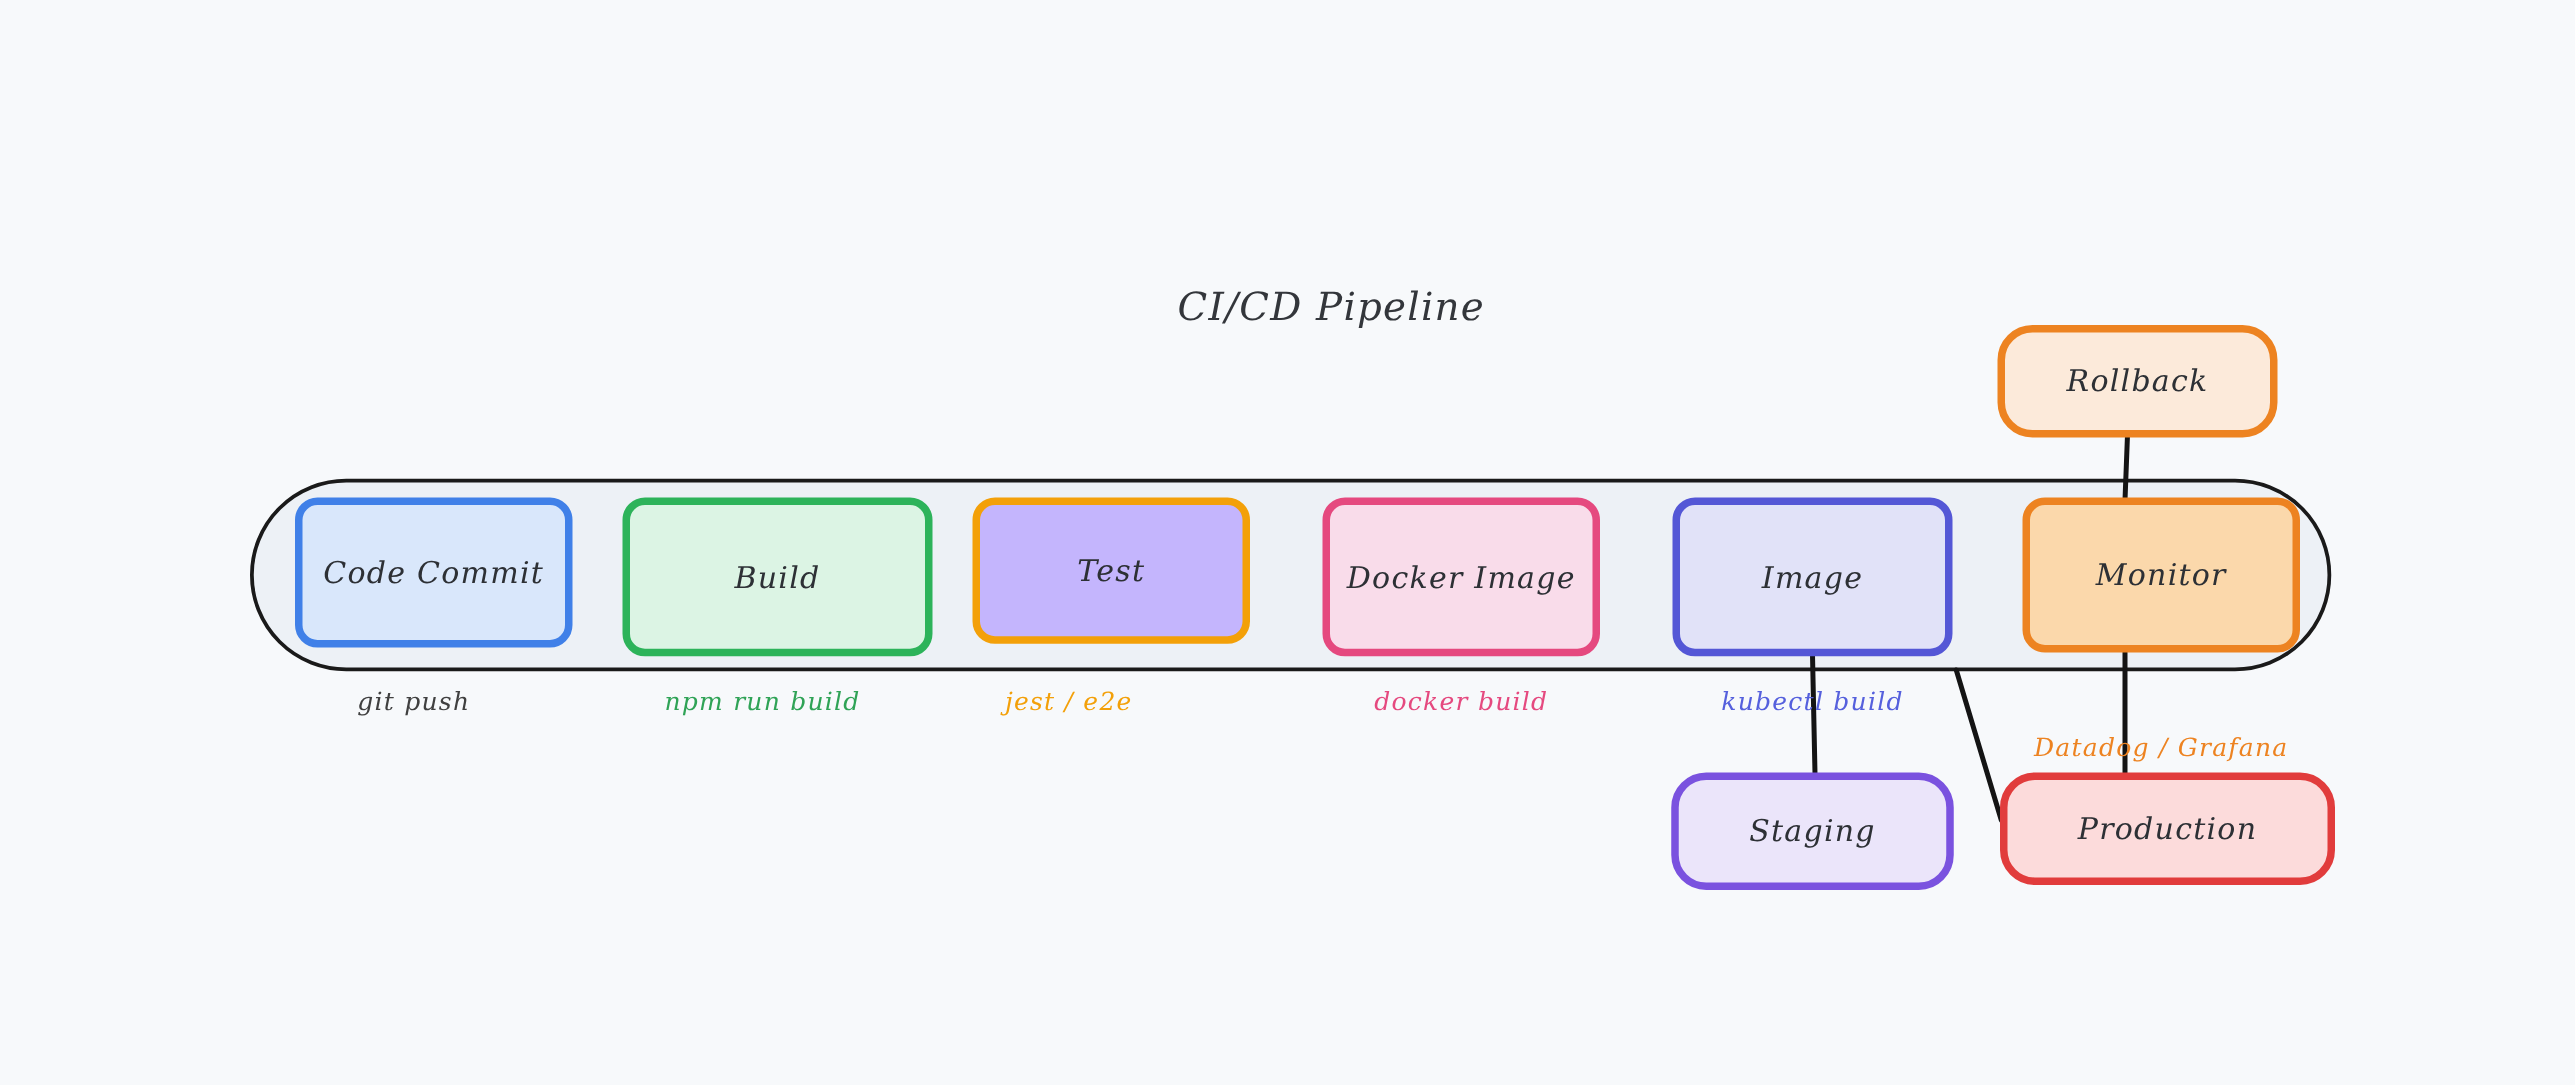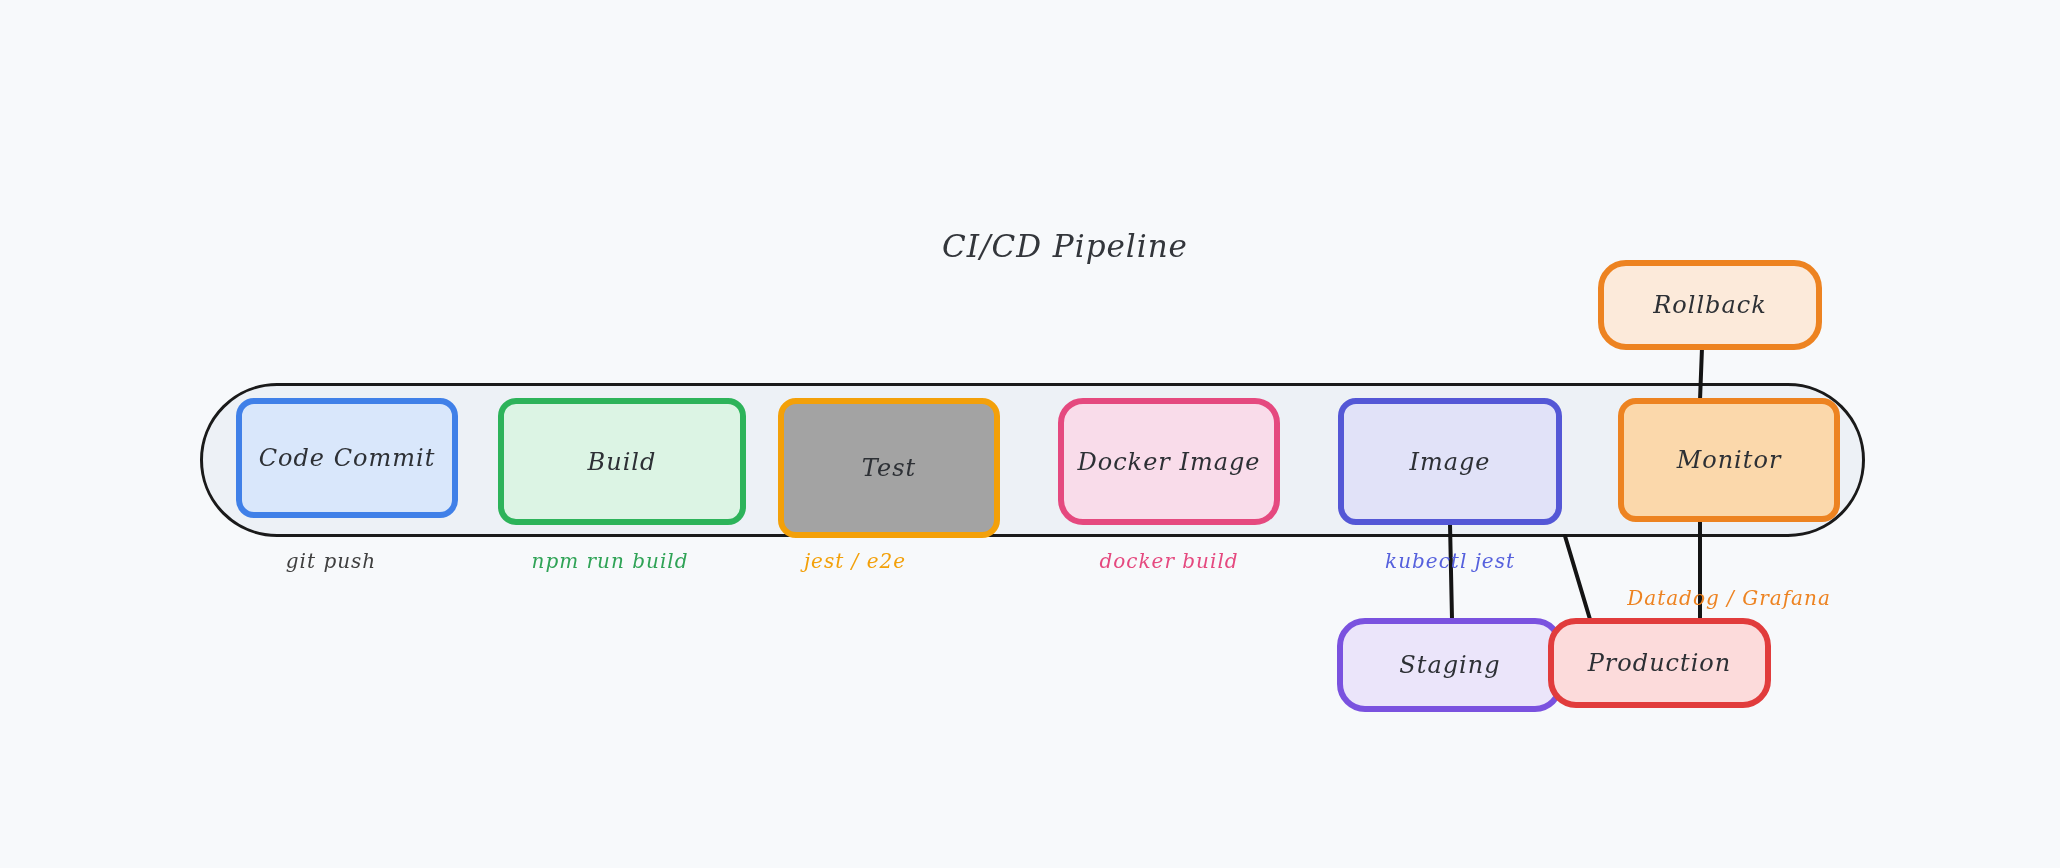--- a/index.html
+++ b/index.html
@@ -57,43 +57,43 @@
     <line x1="1565" y1="536" x2="1601" y2="656"></line>
     <line x1="1700" y1="522" x2="1700" y2="619"></line>
   </svg>
 
   <div class="stage" style="left: 236px; top: 398px; width: 222px; height: 120px; border-color: rgb(64, 128, 232); background-color: rgb(217, 231, 251); color: rgb(45, 48, 53);">
     <span>Code Commit</span>
   </div>
   <div class="stage" style="left: 498px; top: 398px; width: 248px; height: 127px; border-color: rgb(45, 179, 90); background-color: rgb(220, 244, 228); color: rgb(45, 48, 53);">
     <span>Build</span>
   </div>
-  <div class="stage" style="left: 778px; top: 398px; width: 222px; height: 140px; border-color: rgb(243, 160, 9); background-color: #a3a3a3; color: rgb(45, 48, 53); justify-content: center;">
+  <div class="stage" style="left: 778px; top: 398px; width: 222px; height: 117px; border-color: rgb(243, 160, 9); background-color: #c4b5fd; color: rgb(45, 48, 53); justify-content: center;">
     <span>Test</span>
   </div>
-  <div class="stage" style="left: 1058px; top: 398px; width: 222px; height: 127px; border-color: rgb(229, 73, 127); background-color: rgb(249, 220, 234); color: rgb(45, 48, 53); border-radius: 25px;">
+  <div class="stage" style="left: 1058px; top: 398px; width: 222px; height: 127px; border-color: rgb(229, 73, 127); background-color: rgb(249, 220, 234); color: rgb(45, 48, 53);">
     <span>Docker Image</span>
   </div>
   <div class="stage" style="left: 1338px; top: 398px; width: 224px; height: 127px; border-color: rgb(84, 87, 214); background-color: rgb(225, 226, 248); color: rgb(45, 48, 53);">
     <span>Image</span>
   </div>
   <div class="stage" style="left: 1618px; top: 398px; width: 222px; height: 124px; border-color: rgb(237, 131, 33); background-color: rgb(251, 216, 171); color: rgb(45, 48, 53);">
     <span>Monitor</span>
   </div>
 
   <div class="sublabel" style="left: 180px; width: 302px; color: #404040;">git push</div>
   <div class="sublabel" style="left: 459px; width: 302px; color: rgb(47, 163, 86);">npm run build</div>
   <div class="sublabel" style="left: 704px; width: 302px; color: rgb(243, 160, 9);">jest / e2e</div>
   <div class="sublabel" style="left: 1018px; width: 302px; color: rgb(229, 73, 127);">docker build</div>
-  <div class="sublabel" style="left: 1299px; width: 302px; color: rgb(85, 96, 221);">kubectl jest</div>
+  <div class="sublabel" style="left: 1299px; width: 302px; color: rgb(85, 96, 221);">kubectl build</div>
   <div class="sublabel" style="left: 1578px; width: 302px; color: rgb(237, 131, 33); margin-top: 37px;">Datadog / Grafana</div>
 
   <div class="node" style="left: 1598px; top: 260px; width: 224px; height: 90px; border-color: rgb(237, 131, 33); background-color: rgb(252, 234, 218); color: rgb(45, 48, 53);">
     <span>Rollback</span>
   </div>
   <div class="node" style="left: 1337px; top: 618px; width: 226px; height: 94px; border-color: rgb(122, 82, 223); background-color: rgb(235, 229, 250); color: rgb(45, 48, 53);">
     <span>Staging</span>
   </div>
-  <div class="node" style="left: 1548px; top: 618px; width: 223px; height: 90px; border-color: rgb(225, 60, 60); background-color: rgb(252, 219, 219); color: rgb(45, 48, 53);">
+  <div class="node" style="left: 1600px; top: 618px; width: 268px; height: 90px; border-color: rgb(225, 60, 60); background-color: rgb(252, 219, 219); color: rgb(45, 48, 53);">
     <span>Production</span>
   </div>
 
 </div>
 
 </body></html>

